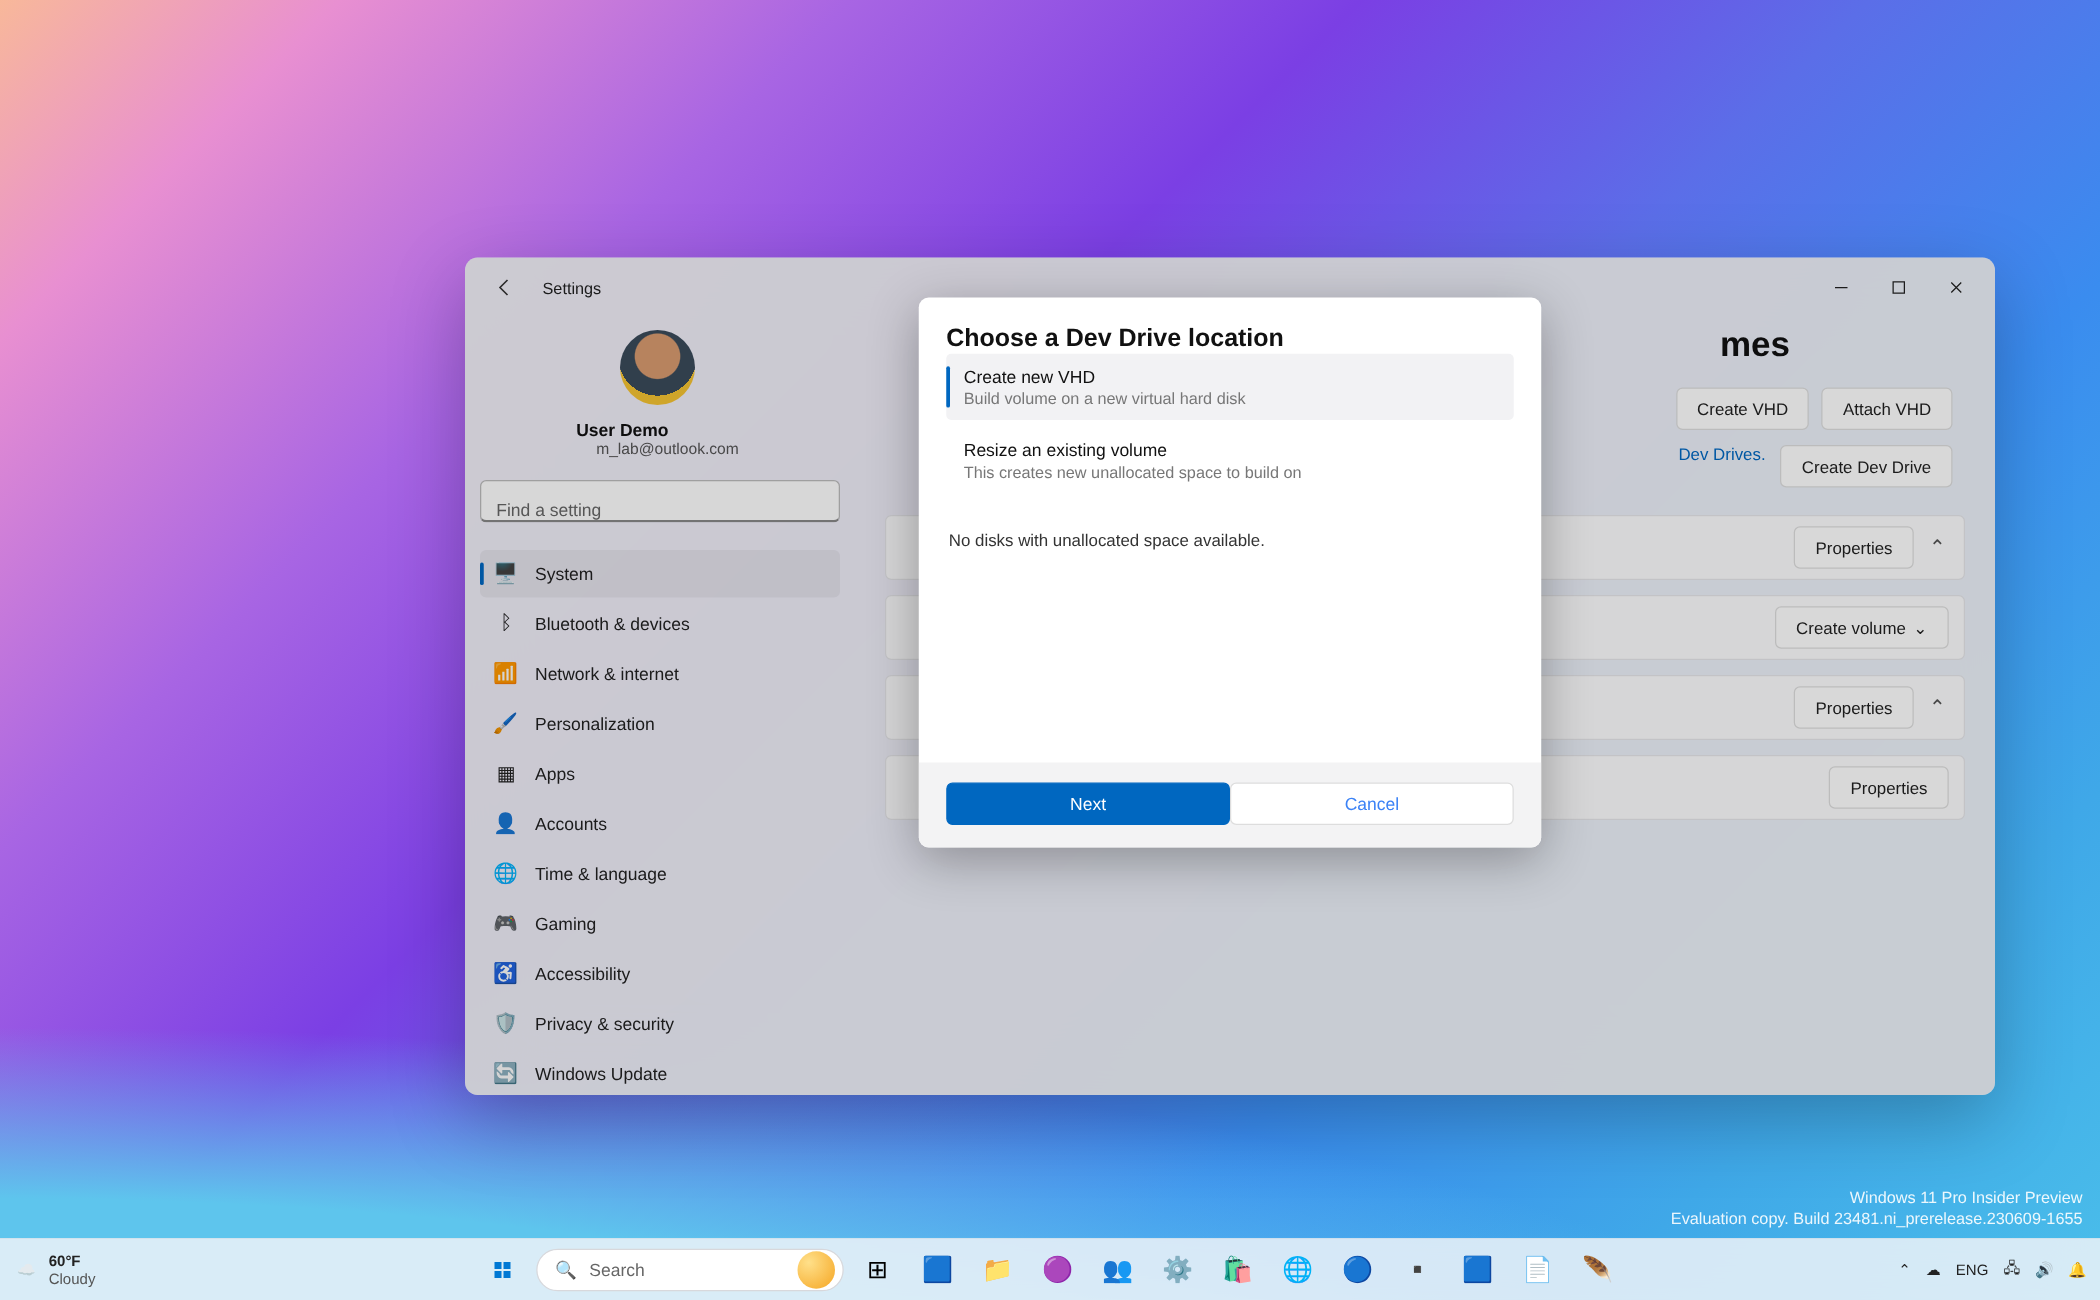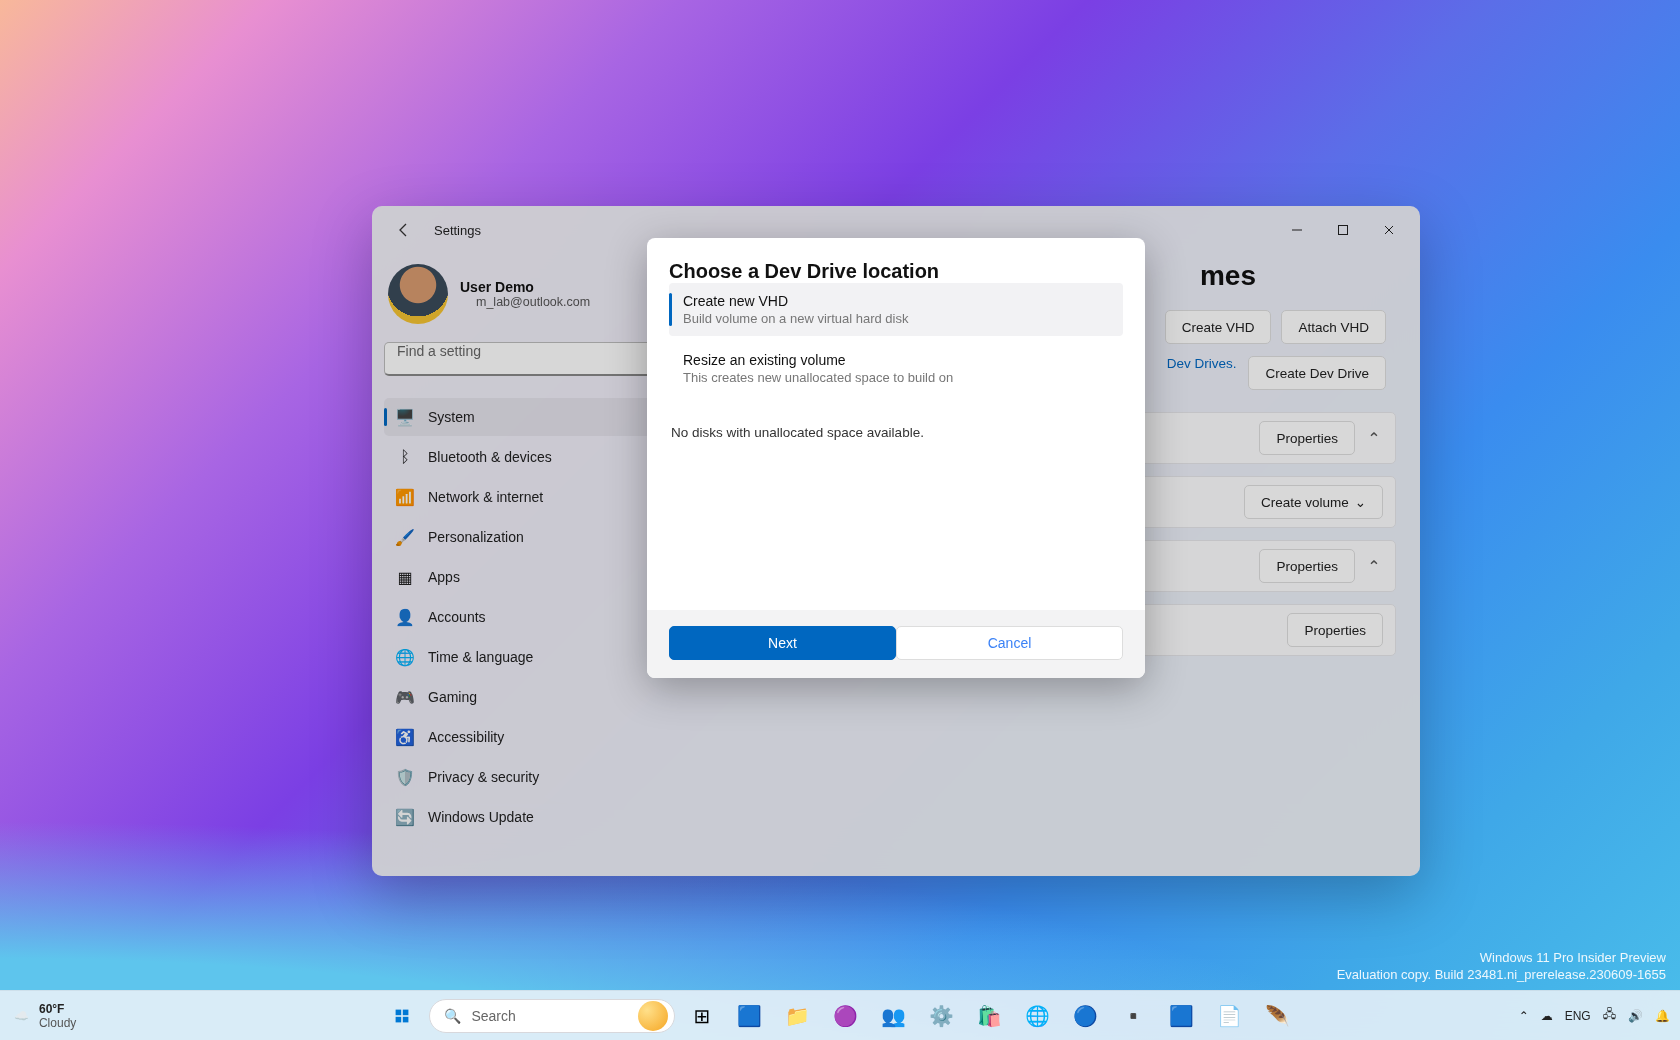--- a/index.html
+++ b/index.html
@@ -7,36 +7,36 @@
   width: 1680px; height: 1040px; overflow: hidden; position: relative;
   background: linear-gradient(135deg, #f8b89a 0%, #e88fd1 10%, #a865e3 25%, #7b3fe4 40%, #5b6ee8 55%, #3a8cef 70%, #3fa8e8 85%, #4abeea 100%);
 }
 .wallpaper-wave {
   position: absolute; bottom: 0; left: 0; width: 100%; height: 60%;
   background: radial-gradient(ellipse 180% 110% at 0% 120%, #5ec5ed 30%, transparent 50%),
               radial-gradient(ellipse 120% 90% at 40% 130%, #a6e6f7 20%, transparent 40%);
   pointer-events: none;
 }
 .settings-window {
-  position: absolute; left: 372px; top: 206px; width: 1048px; height: 670px;
+  position: absolute; left: 372px; top: 206px; width: 1224px; height: 670px;
   background: rgba(243,244,248,0.96); backdrop-filter: blur(30px);
   border-radius: 10px; box-shadow: 0 20px 60px rgba(0,0,0,0.25);
   display: grid; grid-template-columns: 312px 1fr; grid-template-rows: 48px 1fr;
 }
 .titlebar { grid-column: 1 / -1; display: flex; align-items: center; padding: 0 8px 0 20px; }
 .back-btn { width: 24px; height: 24px; display:flex; align-items:center; justify-content:center; color:#333; }
 .title-text { margin-left: 18px; font-size: 13px; color: #222; }
 .win-controls { margin-left:auto; display:flex; }
 .win-btn { width: 46px; height: 32px; display:flex; align-items:center; justify-content:center; color:#222; }
 .sidebar { padding: 6px 12px 12px 12px; display:flex; flex-direction:column; }
-.account { display:flex; align-items:center; gap:12px; padding: 4px 8px 18px 4px; }
+.account { display:flex; align-items:center; gap:12px; padding: 4px 8px 18px 4px; flex-direction: column; }
 .avatar { width:60px; height:60px; border-radius:50%; background: radial-gradient(circle at 50% 35%, #d89b6f 36%, #3a4a5a 38% 64%, #f4c232 64%); }
 .acct-name { font-size:14px; font-weight:600; color:#111; }
 .acct-email { font-size:12.5px; color:#555;margin-left:16px; }
-.searchbox { height:34px; border:1px solid #bbb; border-bottom:2px solid #888; border-radius:5px; background:#fdfdfd; padding:0 12px; font-size:14px; color:#666; display:flex; align-items:flex-start; margin-bottom: 22px; }
+.searchbox { height:34px; border:1px solid #bbb; border-bottom:2px solid #888; border-radius:5px; background:#fdfdfd; padding:0 12px; font-size:14px; color:#666; display:flex; align-items:flex-end; margin-bottom: 22px; }
 .nav { display:flex; flex-direction:column; gap:2px; }
 .nav-item { display:flex; align-items:center; gap:14px; height:38px; padding:0 12px; border-radius:5px; font-size:14px; color:#222; position:relative; }
 .nav-item.active { background: rgba(0,0,0,0.05); }
 .nav-item.active::before { content:''; position:absolute; left:0; top:10px; bottom:10px; width:3px; background:#0067c0; border-radius:3px; }
 .nav-ico { width:18px; height:18px; font-size:16px; display:flex; align-items:center; justify-content:center; }
 .main-pane { padding: 0 24px; }
 .page-title { font-size: 28px; font-weight:600; color:#111; margin: 6px 0 18px; text-align:right; padding-right:140px;}
 .btnrow1 { display:flex; gap:10px; justify-content:flex-end; padding-right:10px; margin-bottom:12px;}
 .btn { height:34px; padding:0 16px; font-size:13.5px; background:#fefefe; border:1px solid #ddd; border-radius:5px; display:flex; align-items:center; gap:6px; color:#222;}
 .linkrow { display:flex; justify-content:flex-end; gap:12px; padding-right:10px; margin-bottom:22px;}

